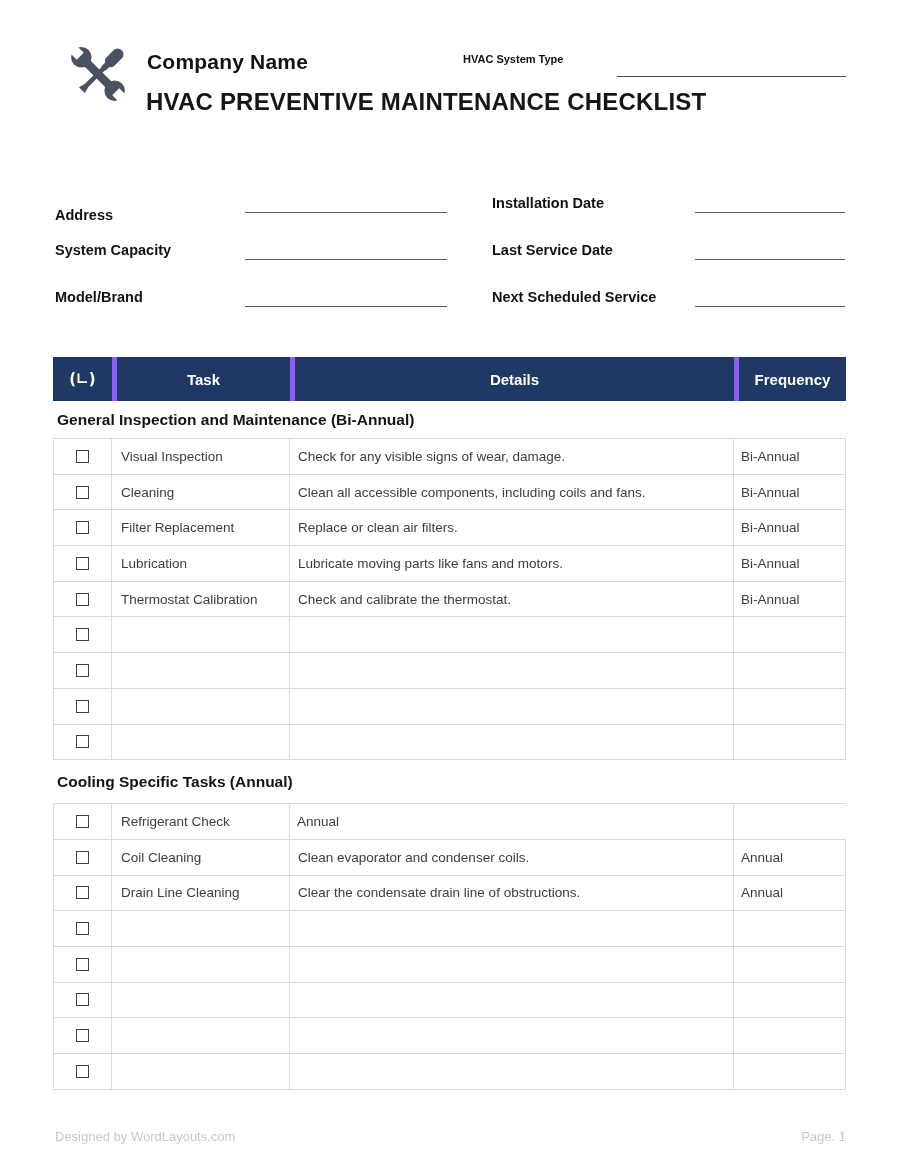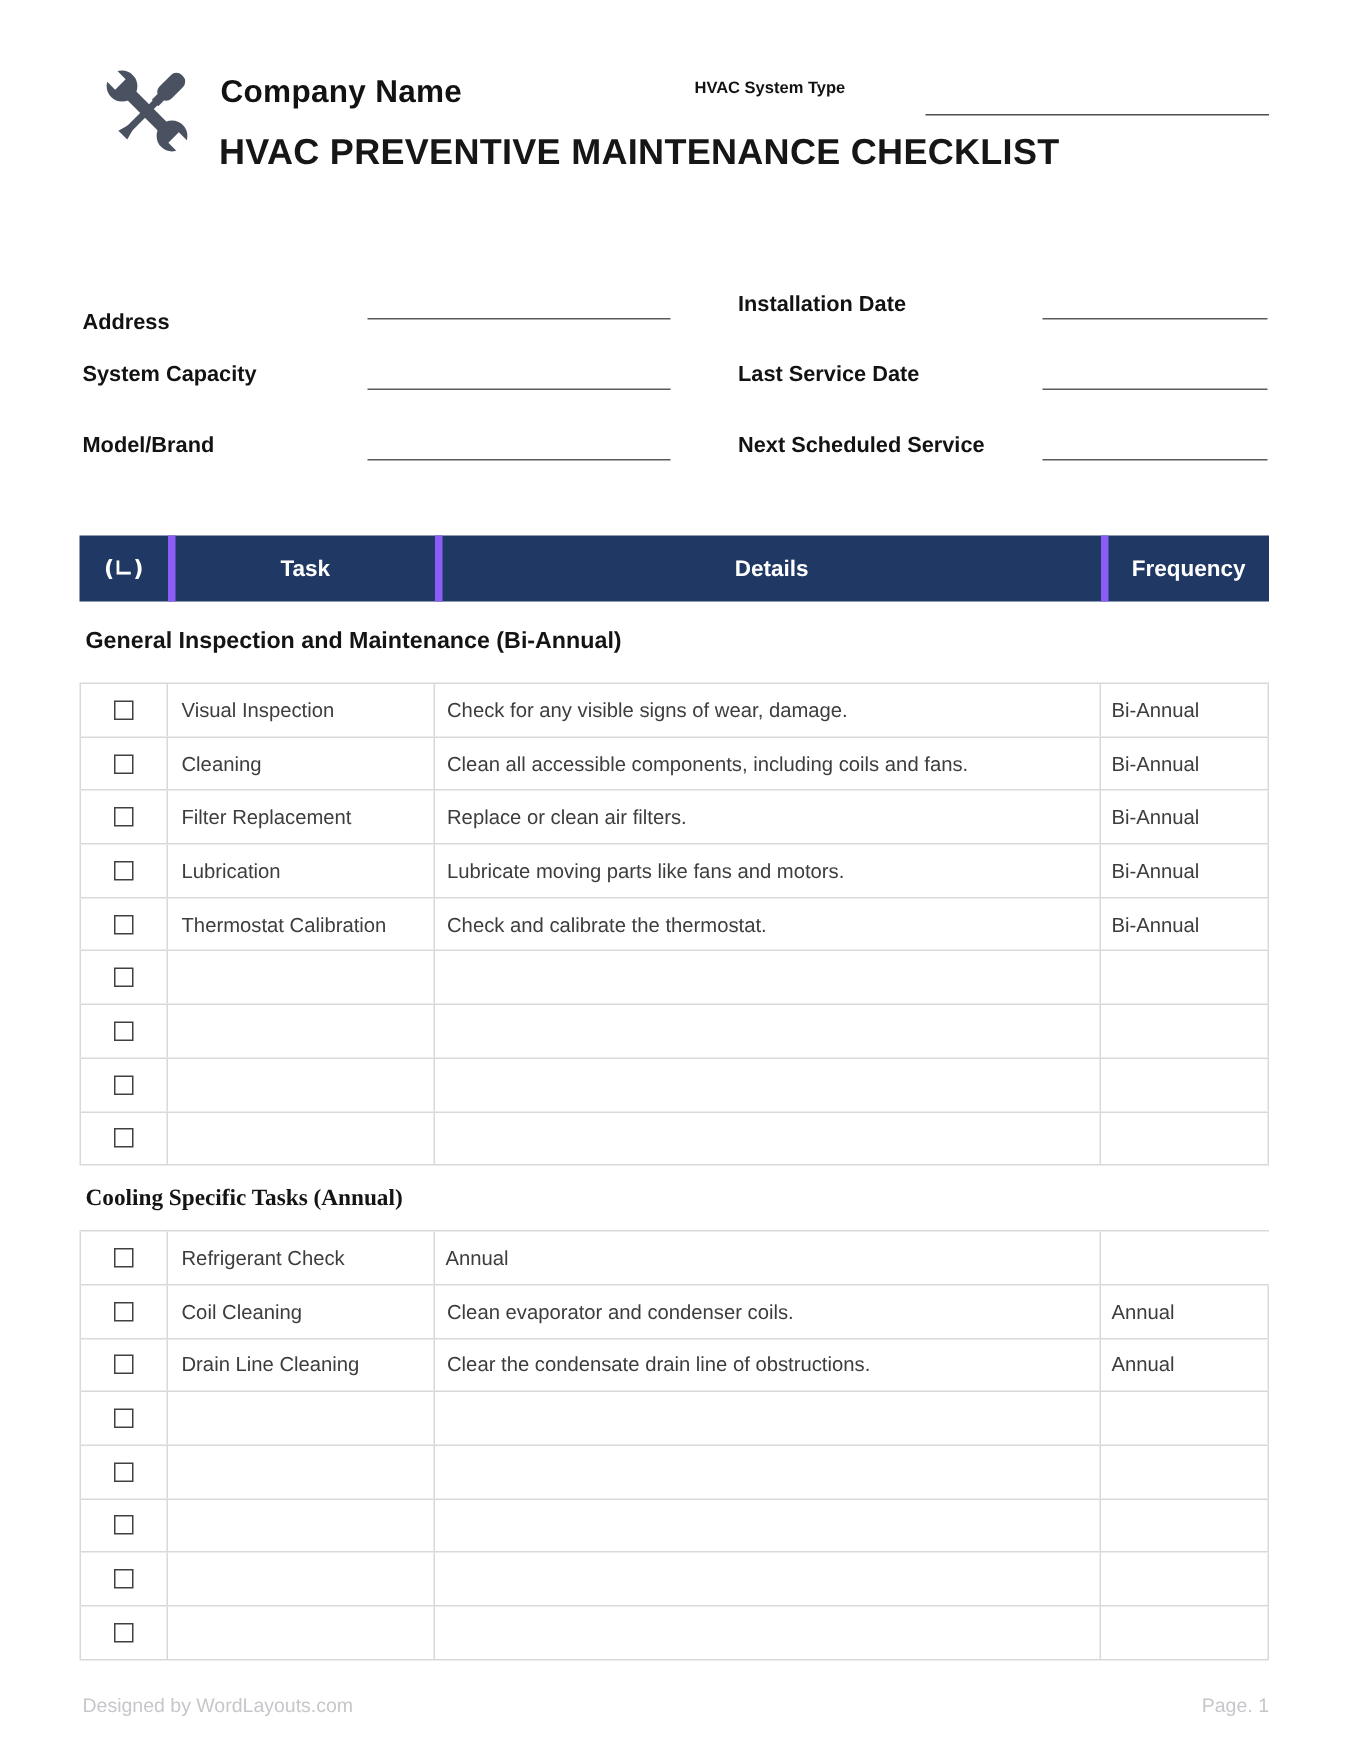--- a/index.html
+++ b/index.html
@@ -40,21 +40,21 @@
     display:grid; grid-template-columns:59px 178px 444px 112px;
     height:44px; background:#1F3864;
   }
   .thead .hcell {
     display:flex; align-items:center; justify-content:center;
     color:#ffffff; font-size:15px; font-weight:bold;
     border-left:5px solid #8b5cf6;
   }
   .thead .hcell:first-child { border-left:none; font-family:"DejaVu Sans", sans-serif; }
   .section-row {
-    height:55px; display:flex; align-items:center;
+    height:38px; display:flex; align-items:center;
     font-size:15.5px; font-weight:bold; color:#141414;
     padding-left:4px;
     border-bottom:1px solid #d9d9d9;
   }
   .trow {
     display:grid; grid-template-columns:59px 178px 444px 112px;
     height:35.7px;
     border-bottom:1px solid #d9d9d9;
   }
   .cell {
@@ -200,21 +200,21 @@
     </div>
     <div class="trow">
       <div class="cell check-cell">
           <span class="cbx"></span>
         </div>
       <div class="cell task-cell"></div>
       <div class="cell details-cell"></div>
       <div class="cell freq-cell"></div>
     </div>
 
-    <div class="section-row" style="height:44px;font-family:Liberation Serif, serif;">Cooling Specific Tasks (Annual)</div>
+    <div class="section-row" style="height:44px;">Cooling Specific Tasks (Annual)</div>
 
     <div class="trow">
       <div class="cell check-cell">
           <span class="cbx"></span>
         </div>
       <div class="cell task-cell">Refrigerant Check</div>
       <div class="cell freq-cell">Annual</div>
     </div>
     <div class="trow">
       <div class="cell check-cell">

